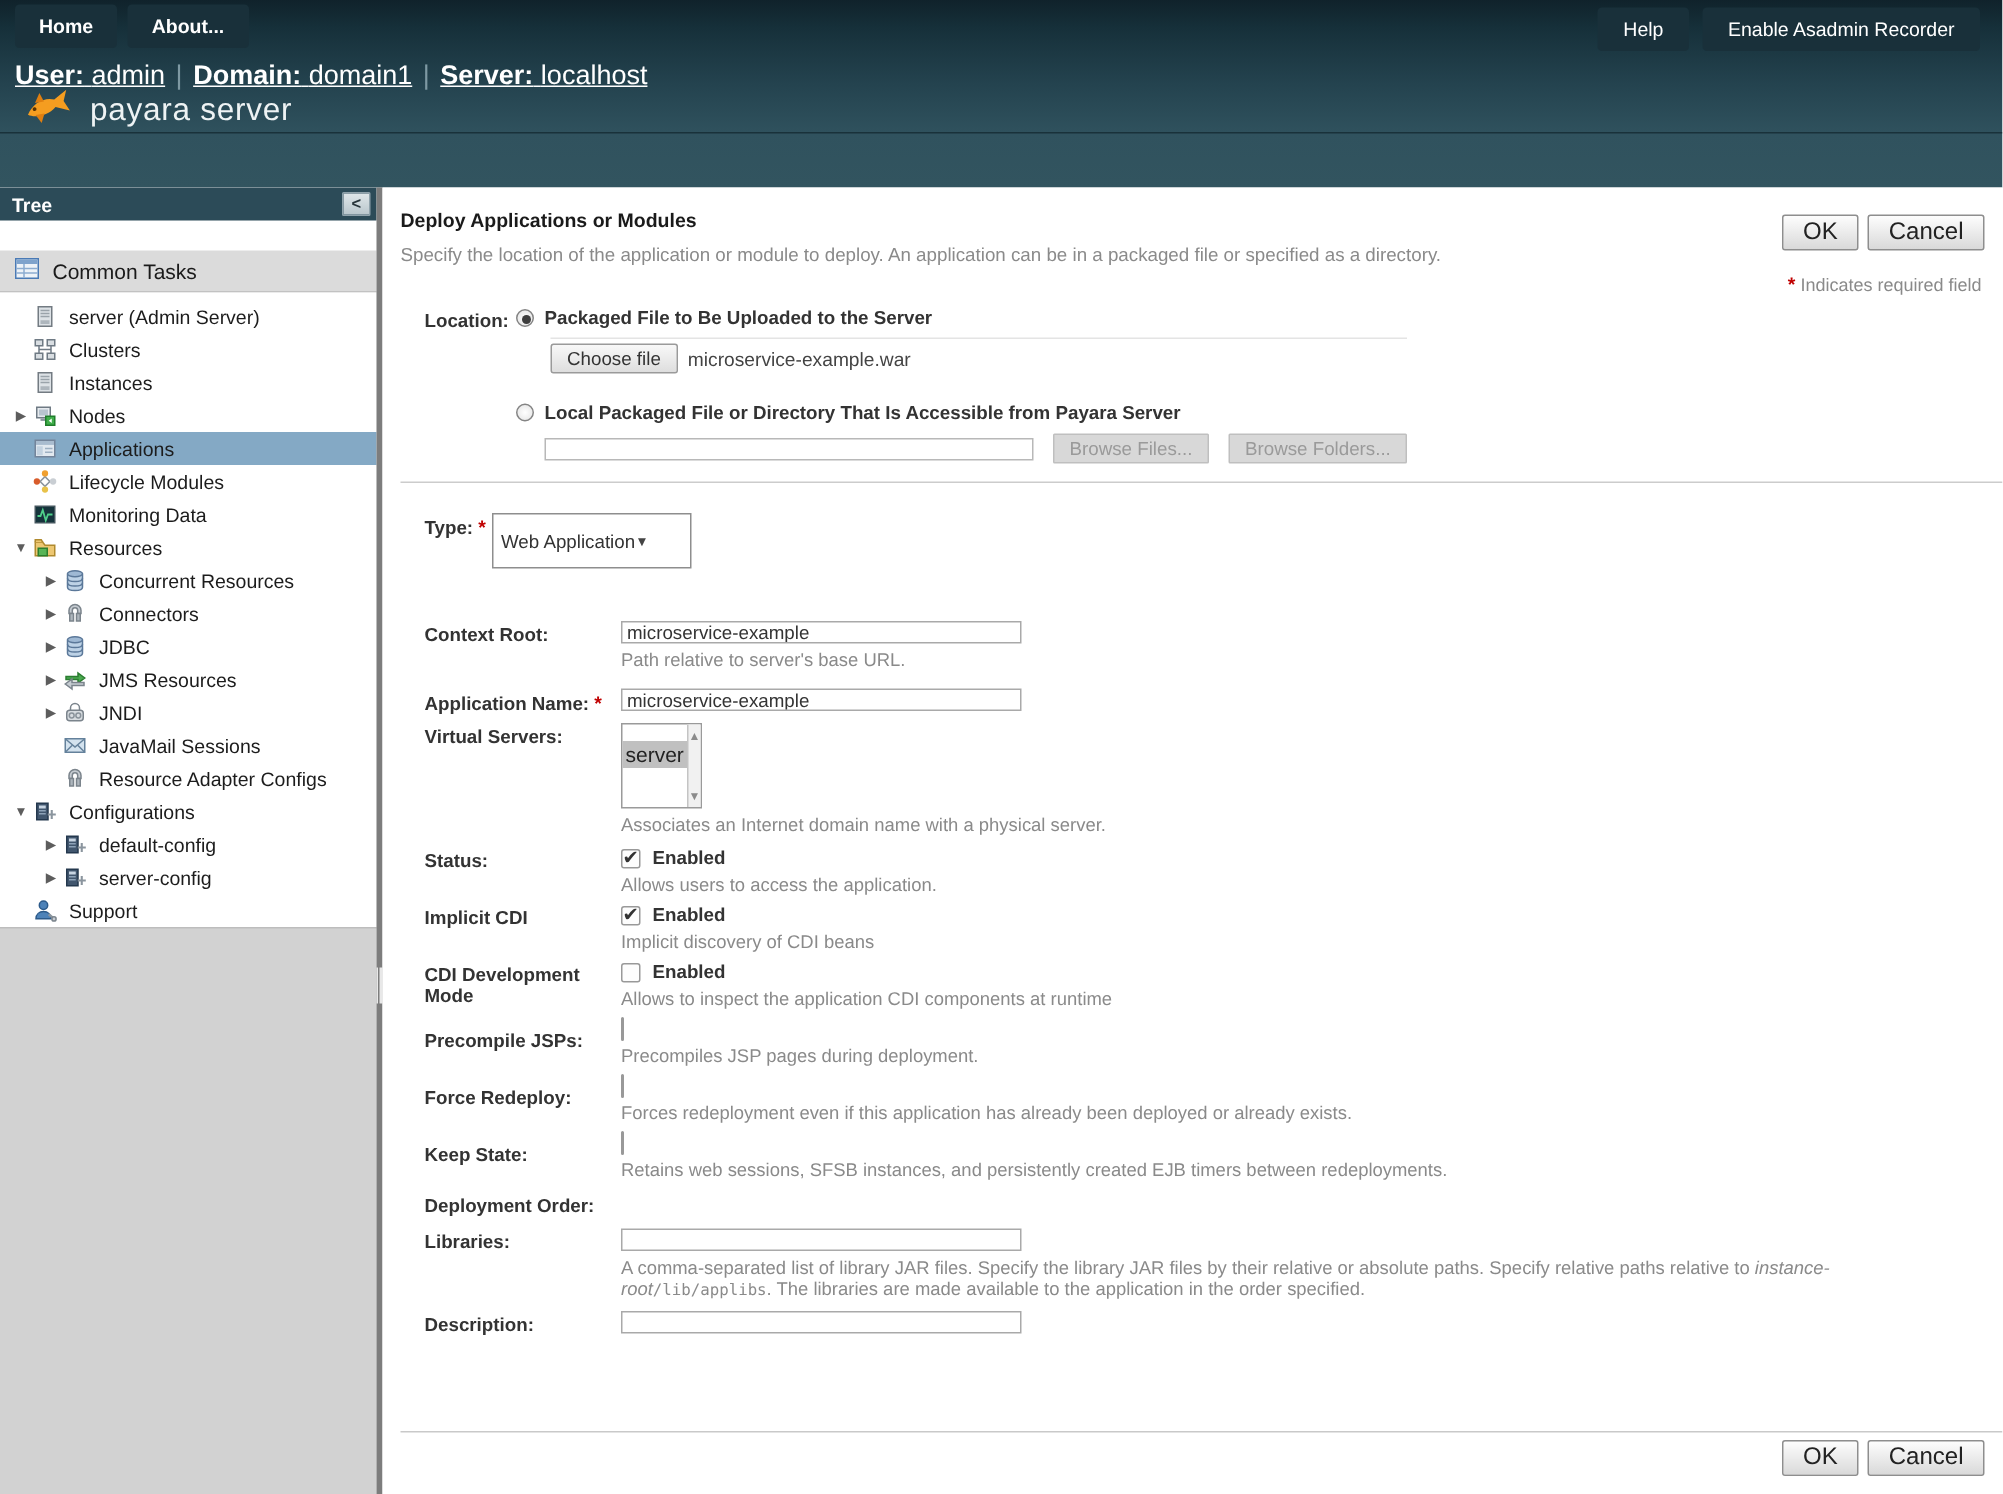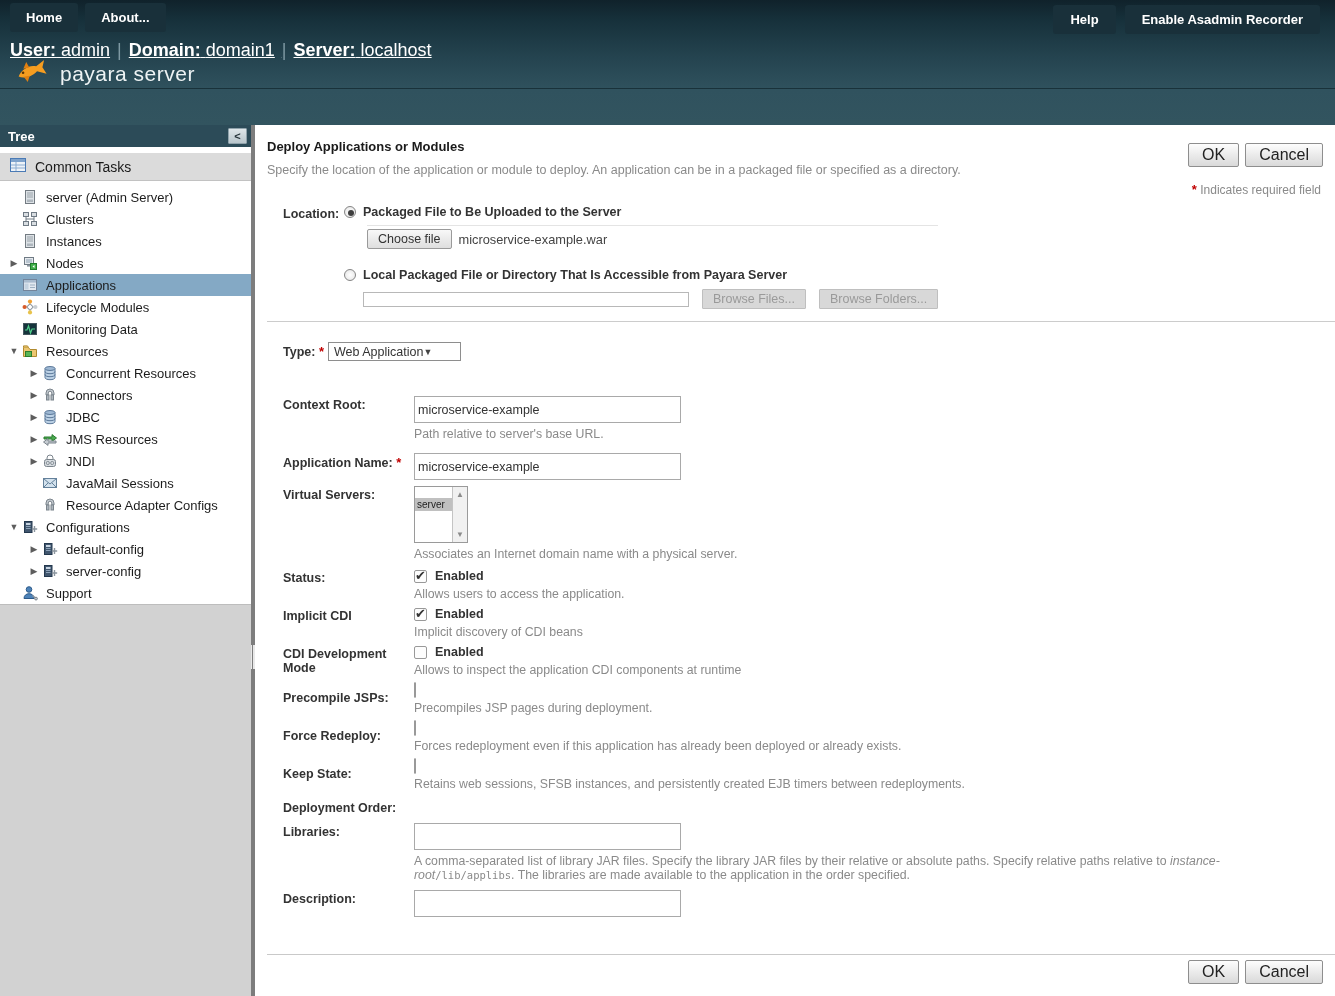--- a/index.html
+++ b/index.html
@@ -7,21 +7,21 @@
     font-family:"Liberation Sans", sans-serif; }
 
   
   .banner { position:relative; width:100%; height:125px;
     background:linear-gradient(180deg,#10222b 0%,#16303a 15%,#24434f 45%,#2f515d 70%,#30525e 71%,#32545f 100%); }
   .banner-line { position:absolute; left:0; right:0; top:88px; height:1px; background:rgba(8,24,30,.55); }
   .tabs { position:absolute; top:3px; left:10px; display:flex; gap:7px;align-items:flex-end; }
   .tab { background:#19303a; color:#fff; font-size:13px; font-weight:bold;
     padding:7px 16px; border-radius:3px; cursor:pointer; }
   .top-buttons { position:absolute; top:5px; right:15px; display:flex; gap:9px; }
-  .top-btn { background:#19303a; color:#fff; font-size:13px; font-weight:bold;
+  .top-btn { background:#19303a; color:#fff; font-size:13px; font-weight:normal;
     padding:7px 17px; border-radius:3px; cursor:pointer; }
   .userline { position:absolute; top:40px; left:10px; color:#fff; font-size:18px;text-decoration:underline; }
   .userline b { font-weight:bold; }
   .userline .sep { color:#7e99a3; margin:0 7px; }
   .logo { position:absolute; top:58px; left:16px; display:flex; align-items:center; gap:10px; }
   .logo-text { color:#eef3f4; font-size:21px; letter-spacing:.5px; }
 
   
   .content { display:flex; width:100%; height:871px; }
   .sidebar { width:251px; background:#fff; display:flex; flex-direction:column; position:relative; }
@@ -30,21 +30,21 @@
     display:flex; justify-content:center; gap:1px; }
   .vdivider .grip i { width:1px; height:24px; background:#e8e8e8; display:block; }
   .main { flex:1; position:relative; background:#fff; }
 
   
   .tree-header { height:22px; background:#2c4b58; color:#fff; font-size:13px; font-weight:bold;
     display:flex; align-items:center; padding:0 4px 0 8px; justify-content:space-between; }
   .collapse-btn { width:19px; height:16px; background:linear-gradient(#dfe6e9,#b9c6cc);
     border:1px solid #8fa2ab; color:#27343a; font-size:11px; font-weight:bold; line-height:14px;
     text-align:center; cursor:pointer; border-radius:1px; }
-  .common-tasks { margin-top:6px; height:28px; background:#dbdbdb; border-bottom:1px solid #c2c2c2;
+  .common-tasks { margin-top:20px; height:28px; background:#dbdbdb; border-bottom:1px solid #c2c2c2;
     display:flex; align-items:center; gap:9px; padding-left:10px; font-size:14px; color:#1a1a1a; cursor:pointer; }
   .tree-list { padding-top:5px; background:#fff; }
   .tree-item { display:flex; align-items:center; height:22px; font-size:13px; color:#1c1c1c; cursor:pointer; }
   .tree-item .exp { width:16px; margin-left:6px; font-size:9px; color:#5d5d5d; text-align:center; flex:none; }
   .tree-item.lvl1 .exp { margin-left:26px; }
   .tree-item .ticon { width:18px; height:16px; flex:none; margin-right:6px; display:flex; align-items:center; }
   .tree-item .tlabel { white-space:nowrap; }
   .tree-item.selected { background:#84a9c5; }
   .sidebar-fill { flex:1; background:#d2d2d2; border-top:1px solid #bdbdbd; }
 
@@ -79,35 +79,35 @@
   .blabel { font-weight:bold; font-size:12.5px; color:#333; }
 
   .file-line { margin-left:23px; margin-top:6px; display:flex; align-items:center; gap:7px;
     border-top:1px solid #e4e4e4; padding-top:3px; }
   .choose-btn { font-size:12.5px; color:#333; background:linear-gradient(#f8f8f8,#dedede);
     border:1px solid #9a9a9a; border-radius:2px; padding:2px 10px; cursor:pointer;
     font-family:"Liberation Sans", sans-serif; }
   .filename { font-size:12.8px; color:#444; }
 
   .path-line { margin-left:19px; margin-top:7px; display:flex; align-items:center; gap:13px; }
-  .tinput { border:1px solid #a9a9a9; height:27px; font-size:12.5px; color:#333; padding:0 3px;
+  .tinput { border:1px solid #a9a9a9; height:15px; font-size:12.5px; color:#333; padding:0 3px;
     font-family:"Liberation Sans", sans-serif; background:#fff; }
   .path-input { width:326px; height:15px; border:1px solid #b8b8b8; }
   .dis-btn { font-size:12.5px; color:#9a9a9a; background:#d8d8d8; border:1px solid #bfbfbf;
     border-radius:1px; padding:2px 10px; }
 
   .section-divider { border:none; border-top:1px solid #ccc; margin:12px 0 0 -16px; }
 
-  .selectbox { width:133px; height:19px; border:1px solid #8e8e8e; background:#fff;
+  .selectbox { width:133px; height:37px; border:1px solid #8e8e8e; background:#fff;
     display:flex; align-items:center; justify-content:flex-start; padding:0 5px; cursor:pointer; }
   .selectbox .arrow { font-size:9px; color:#444; }
 
   .listbox { width:54px; height:57px; border:1px solid #9a9a9a; background:#fff; display:flex; }
   .lb-items { flex:1; padding-top:11px; }
-  .lb-item { font-size:10px; color:#222; background:#c0c0c0; padding:1px 2px; cursor:pointer; }
+  .lb-item { font-size:14px; color:#222; background:#c0c0c0; padding:1px 2px; cursor:pointer; }
   .lb-scroll { width:15px; border-left:1px solid #c4c4c4; background:#f1f1f1;
     display:flex; flex-direction:column; justify-content:space-between; align-items:center; }
   .lb-scroll span { font-size:8px; color:#8b8b8b; padding:3px 0; cursor:pointer; }
 
   .cb-line { display:flex; align-items:center; gap:8px; }
   .checkbox { width:13px; height:13px; border:1px solid #999; border-radius:2px; background:#fdfdfd;
     position:relative; flex:none; cursor:pointer; }
   .checkbox.checked::after { content:"\2714"; position:absolute; left:0px; top:-3px;
     font-size:13px; color:#333; }
 

